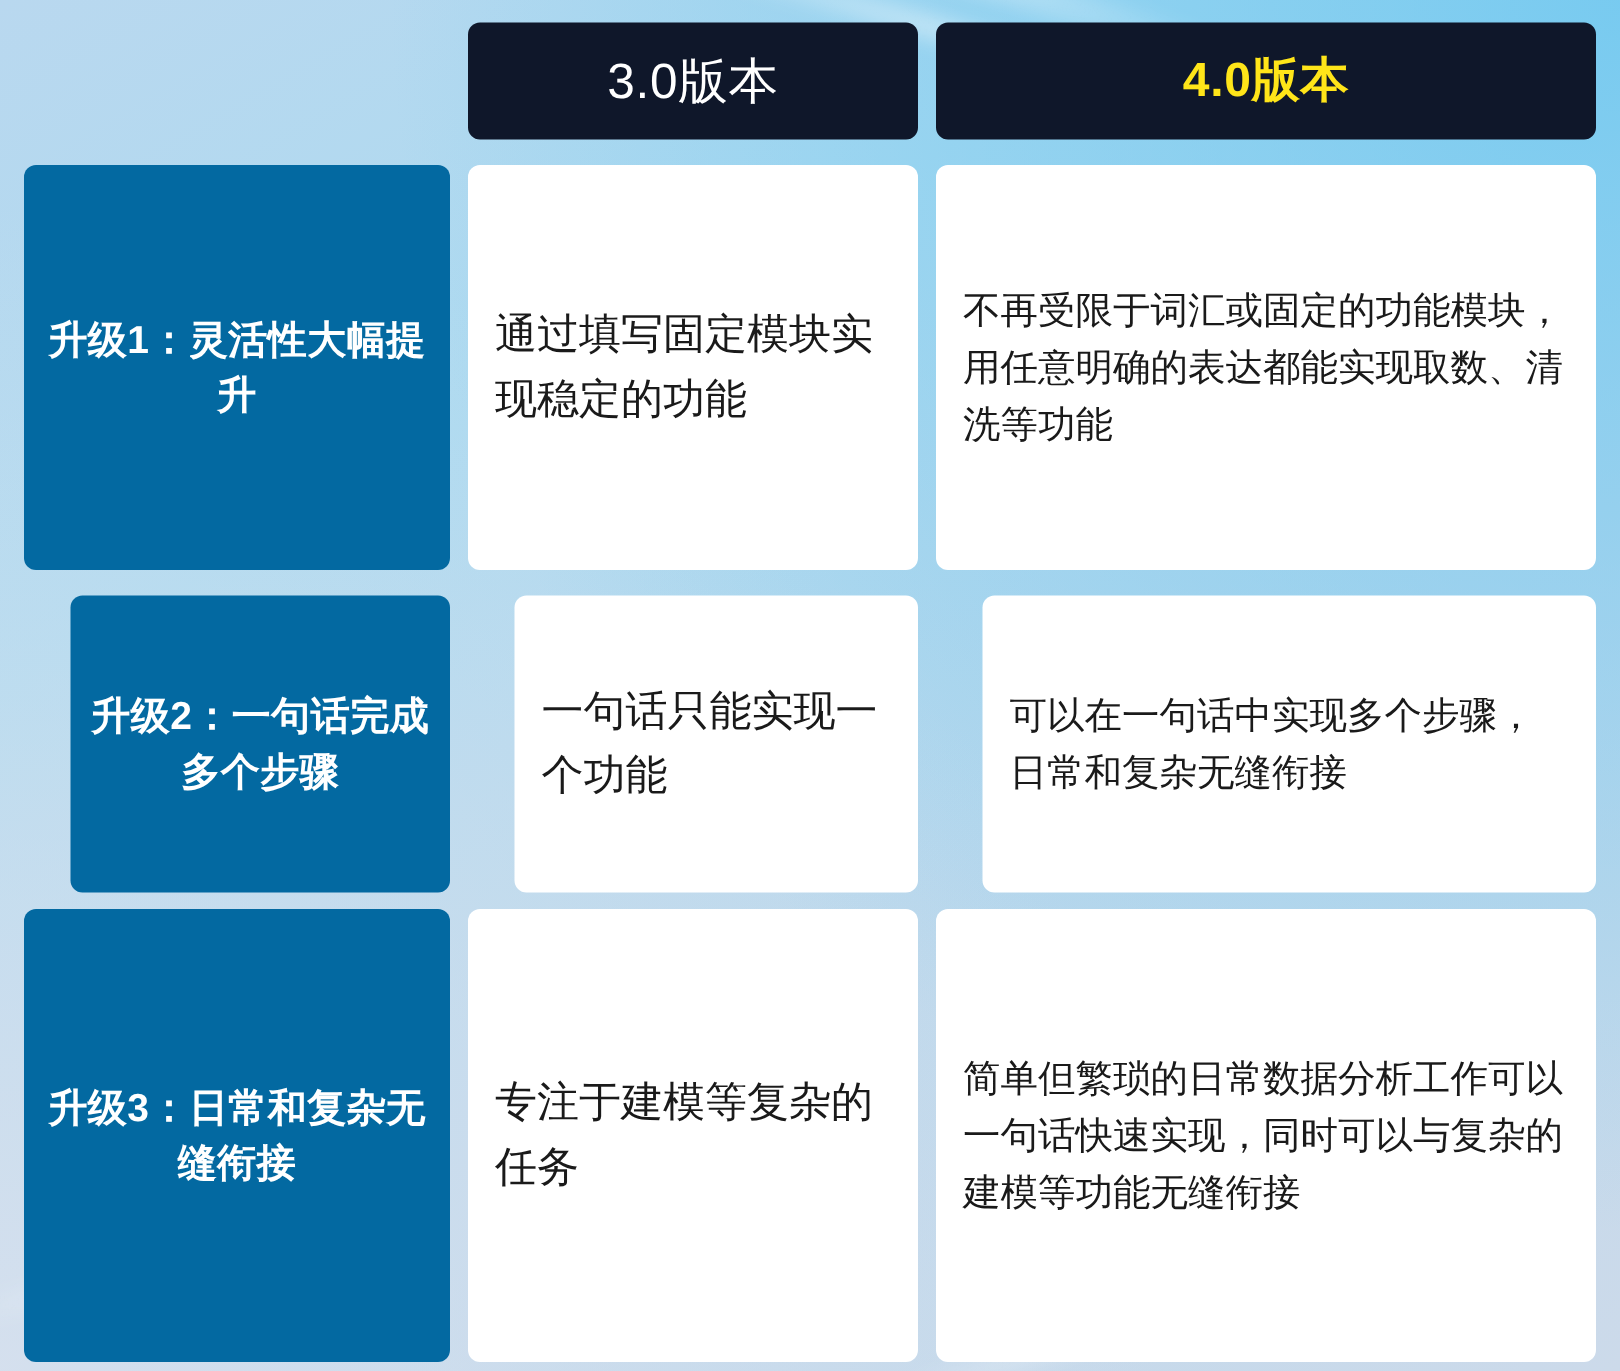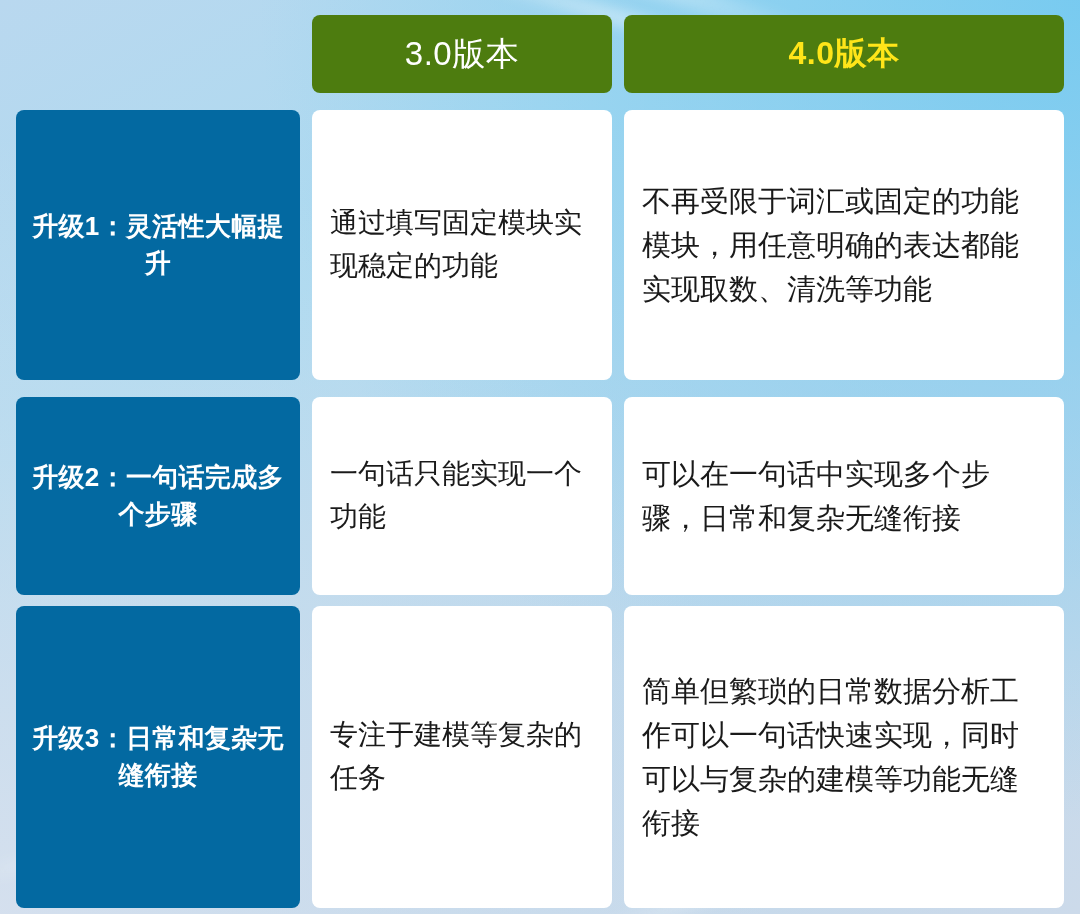--- a/index.html
+++ b/index.html
@@ -37,21 +37,21 @@
     width: 1080px;
     height: 914px;
     display: grid;
     grid-template-columns: 16px 284px 12px 300px 12px 440px 16px;
     grid-template-rows: 15px 78px 17px 270px 17px 198px 11px 302px;
   }
 
   
   .hdr {
     border-radius: 8px;
-    background: #4d7c0f;
+    background: #0f172a;
     display: flex;
     align-items: center;
     justify-content: center;
     text-align: center;
     line-height: 1.1;
   }
   .hdr-30 {
     grid-column: 4;
     grid-row: 2;
     font-size: 33px;
@@ -96,24 +96,24 @@
     line-height: 1.52;
     display: flex;
     align-items: center;
     text-align: left;
     padding: 14px 18px;
     overflow: hidden;
   }
   .cell .txt { width: 100%; }
 
   .c30 { grid-column: 4; }
-  .c40 { grid-column: 6; font-size: 29px; }
+  .c40 { grid-column: 6; font-size: 25px; }
 
   .r1 { grid-row: 4; }
-  .r2 { grid-row: 6; }
+  .r2 { grid-row: 6; margin-left: 31px; }
   .r3 { grid-row: 8; }
 </style>
 </head>
 <body>
 
 <div class="bg-streak s1"></div>
 <div class="bg-streak s2"></div>
 <div class="bg-streak s3"></div>
 <div class="bg-streak s4"></div>
 

